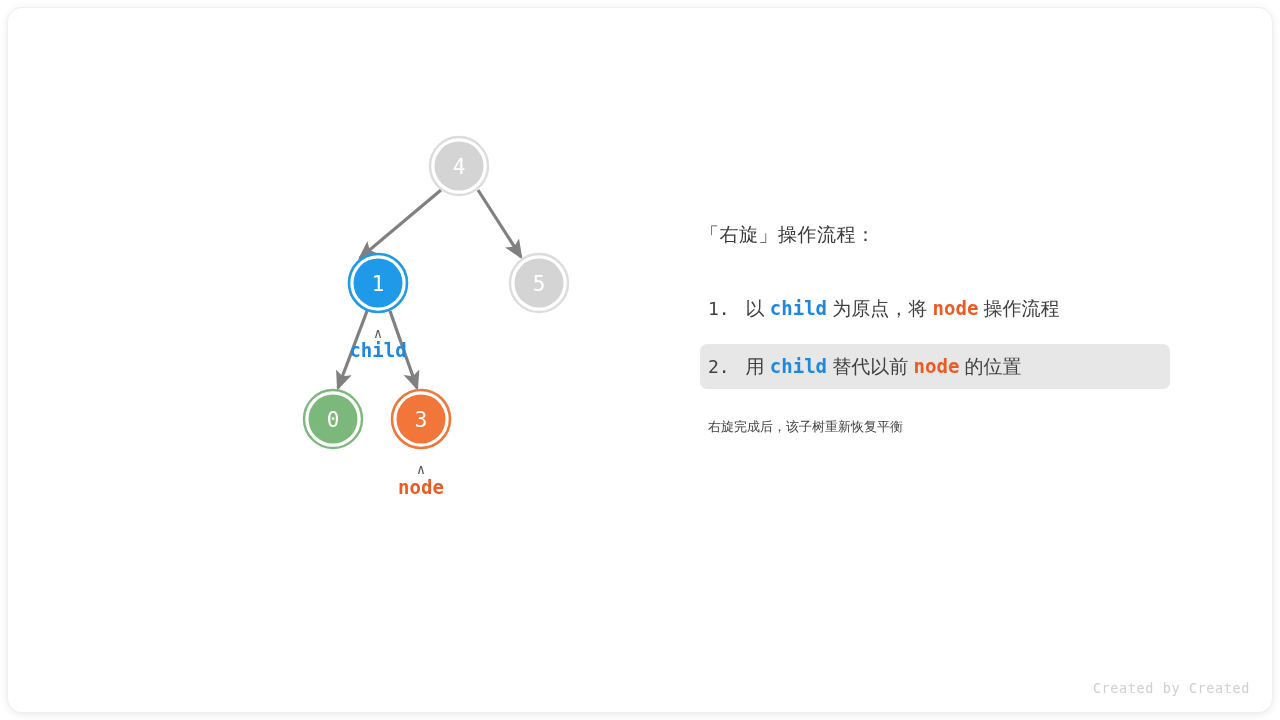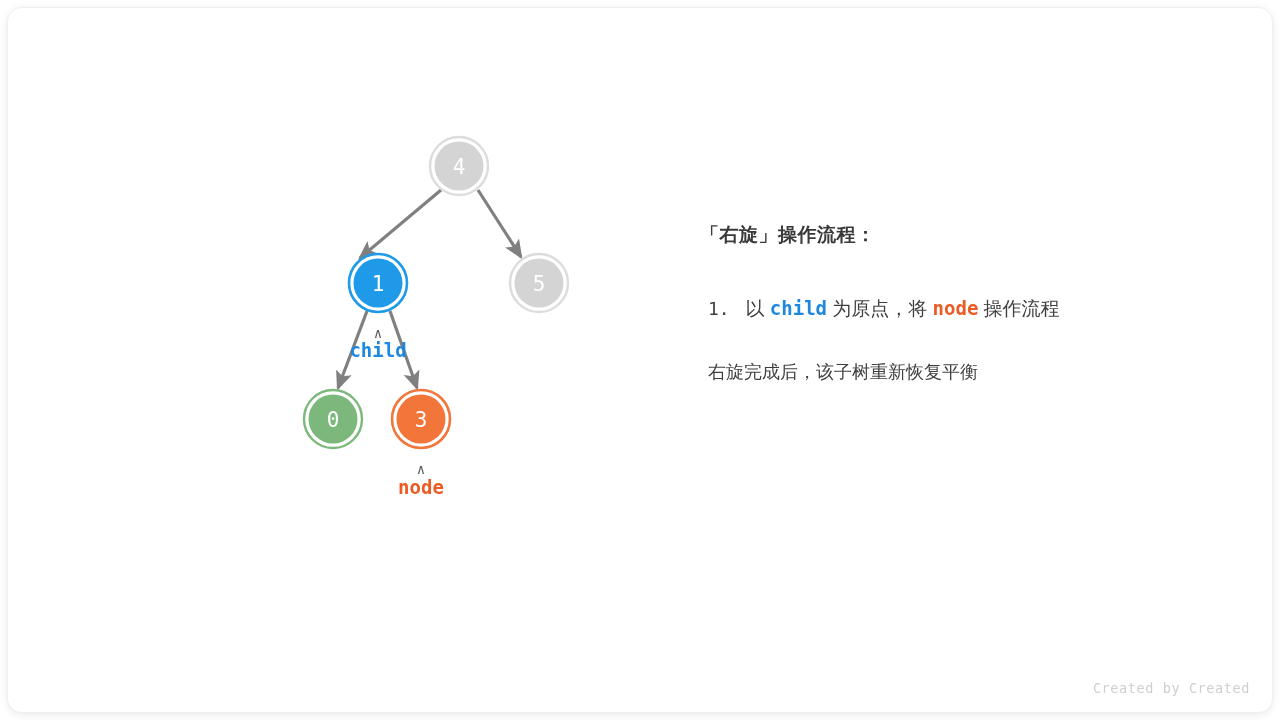--- a/index.html
+++ b/index.html
@@ -34,21 +34,21 @@
 
   
   .panel {
     position: absolute;
     left: 692px;
     top: 214px;
     width: 520px;
   }
   .panel-title {
     font-size: 19px;
-    font-weight: bold;
+    font-weight: normal;
     color: #3a3a3a;
     letter-spacing: 0.5px;
     margin: 0 0 38px 0;
     white-space: nowrap;
   }
   .step {
     position: relative;
     font-size: 19px;
     color: #3f3f3f;
     line-height: 45px;
@@ -68,21 +68,21 @@
     font-size: 18px;
   }
   .kw {
     font-family: "DejaVu Sans Mono", monospace;
     font-weight: bold;
     font-size: 19px;
   }
   .kw-child { color: #1e88e0; }
   .kw-node  { color: #ec5b23; }
   .note {
-    font-size: 18px;
+    font-size: 13px;
     color: #3f3f3f;
     margin-top: 29px;
     padding-left: 8px;
     white-space: nowrap;
   }
   .credit {
     position: absolute;
     right: 22px;
     bottom: 16px;
     font-family: "DejaVu Sans Mono", monospace;
@@ -168,18 +168,23 @@
 
   <div class="panel">
     <div class="panel-title">「右旋」操作流程：</div>
 
     <div class="step">
       <span class="num">1.</span>
       <span>&nbsp;</span>
       <span>以 </span><span class="kw kw-child">child</span><span> 为原点，将 </span><span class="kw kw-node">node</span><span> 操作流程</span>
     </div>
 
+    <div class="step highlight">
+      <span class="num">2.</span>
+      <span>&nbsp;</span>
+      <span>用 </span><span class="kw kw-child">child</span><span> 替代以前 </span><span class="kw kw-node">node</span><span> 的位置</span>
+    </div>
 
     <div class="note">右旋完成后，该子树重新恢复平衡</div>
   </div>
 
   <div class="credit">Created by Created</div>
 </div>
 
 </body></html>

